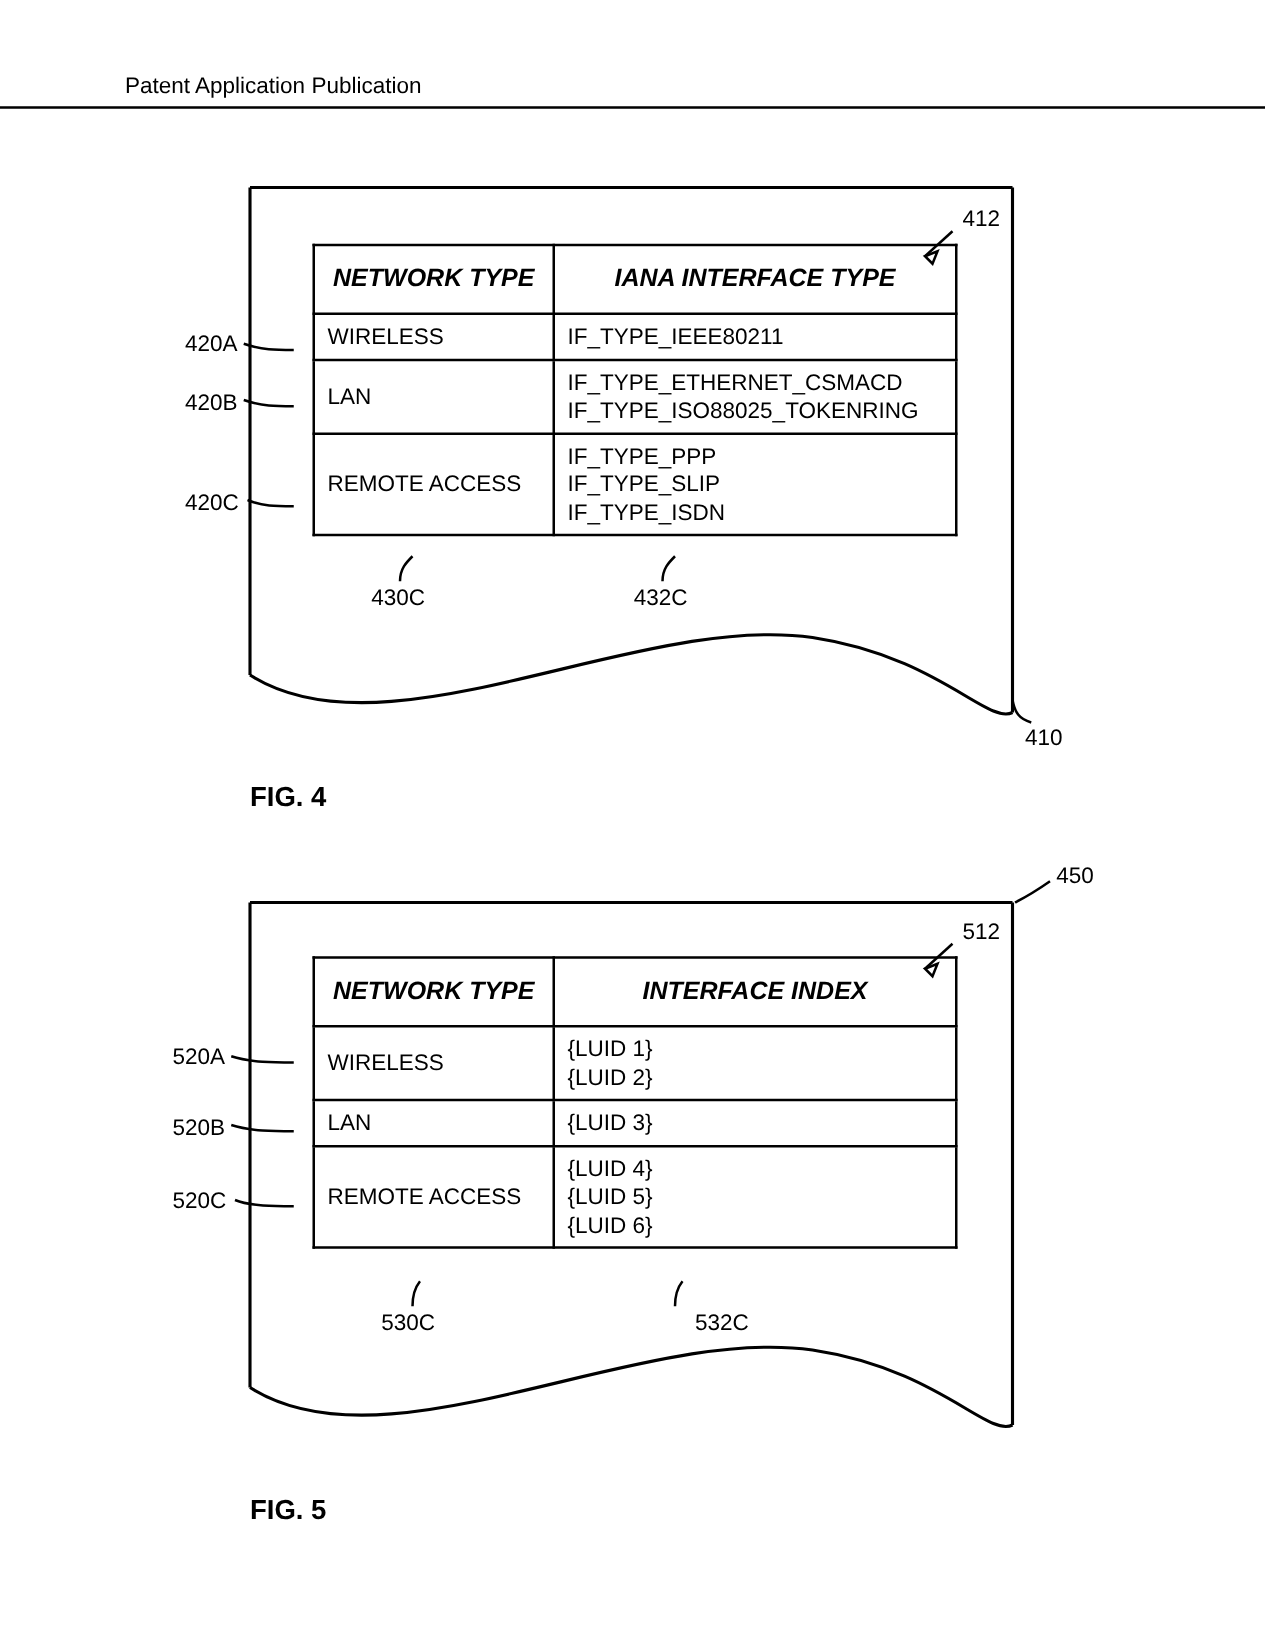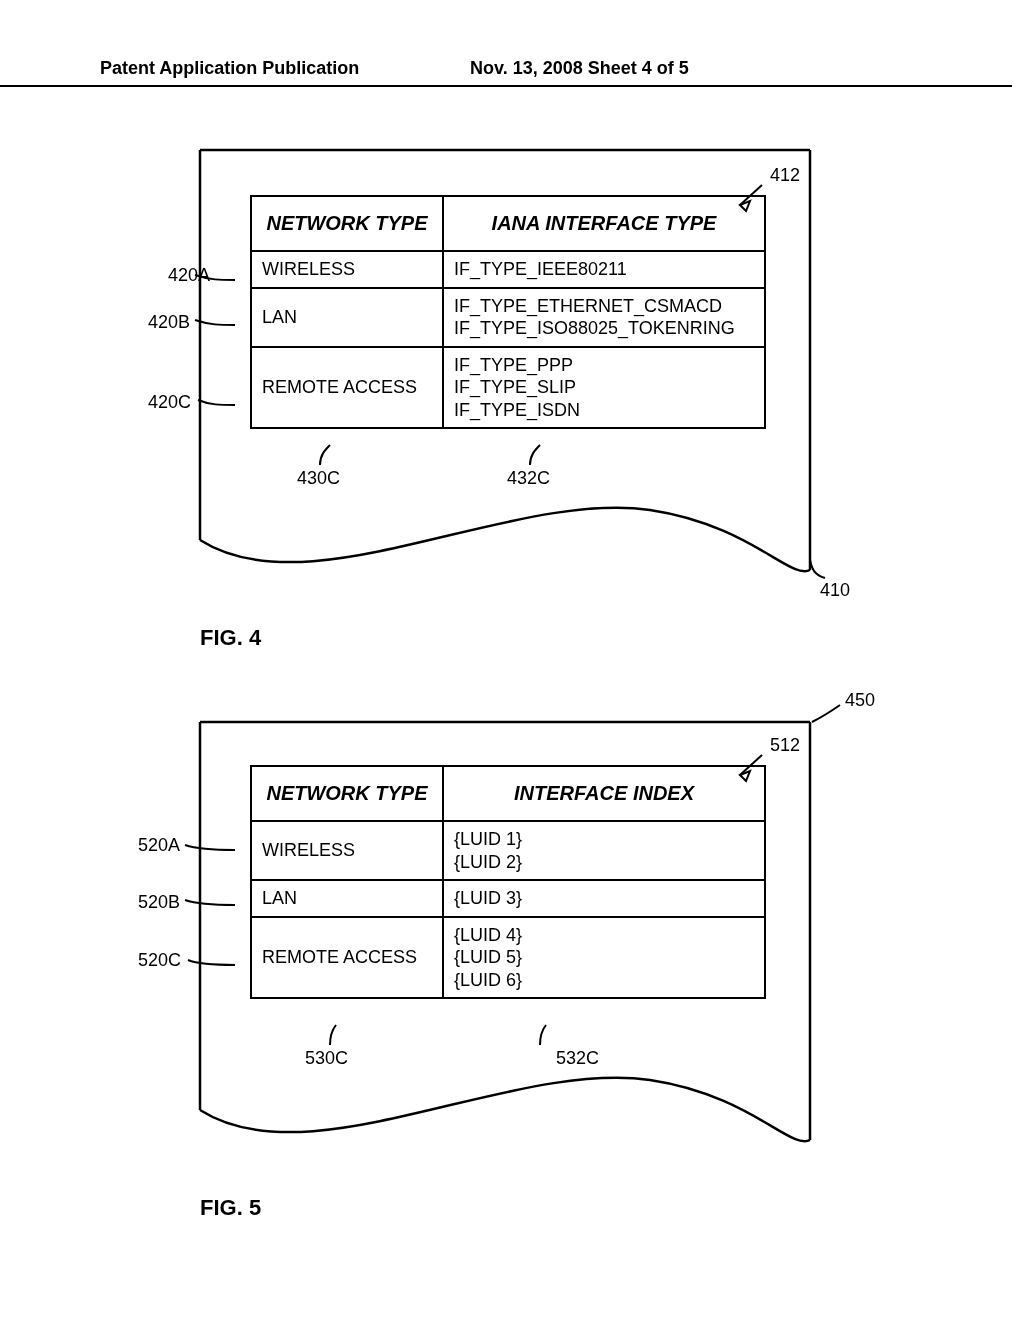--- a/index.html
+++ b/index.html
@@ -16,21 +16,21 @@
     width: 1024px;
     height: 1320px;
   }
   .header {
     position: absolute;
     top: 58px;
     left: 0;
     width: 1012px;
     border-bottom: 2px solid #000;
     display: flex;
-    font-weight: bold;
+    font-weight: normal;
     font-size: 18px;
     padding: 0 0 6px 0;
     white-space: nowrap;
   }
   .header .slot-left  { width: 370px; padding-left: 100px; }
   .header .slot-mid   { width: 280px; text-align: left; }
   .header .slot-right { flex: 1; text-align: left; padding-left: 20px; }
 
   
   .fig4-area { position: absolute; left: 190px; top: 140px; width: 630px; height: 480px; }
@@ -79,21 +79,20 @@
     font-size: 22px;
   }
 </style>
 </head>
 <body>
 
 <div class="page">
 
   <div class="header">
     <span class="slot-left">Patent Application Publication</span>
-    <span class="slot-mid">Nov. 13, 2008  Sheet 4 of 5</span>
   </div>
 
   <div class="fig4-area">
     <svg class="sheet" viewBox="0 0 630 480">
 
       <line x1="10" y1="10" x2="620" y2="10"></line>
 
       <line x1="10" y1="10" x2="10" y2="400"></line>
       <line x1="620" y1="10" x2="620" y2="430"></line>
 
@@ -175,21 +174,21 @@
 
     <path d="M235 850 C 220 850, 200 850, 185 845"></path>
     <path d="M235 905 C 220 905, 200 905, 185 900"></path>
     <path d="M235 965 C 220 965, 200 965, 188 960"></path>
 
     <path d="M330 1045 C 330 1035, 332 1030, 336 1025"></path>
     <path d="M540 1045 C 540 1035, 542 1030, 546 1025"></path>
   </svg>
 
   <span class="label" style="left:770px; top:165px;">412</span>
-  <span class="label" style="left:148px; top:265px;margin-left:20px;">420A</span>
+  <span class="label" style="left:148px; top:265px;">420A</span>
   <span class="label" style="left:148px; top:312px;">420B</span>
   <span class="label" style="left:148px; top:392px;">420C</span>
   <span class="label" style="left:297px; top:468px;">430C</span>
   <span class="label" style="left:507px; top:468px;">432C</span>
   <span class="label" style="left:820px; top:580px;">410</span>
 
   <span class="label" style="left:845px; top:690px;">450</span>
   <span class="label" style="left:770px; top:735px;">512</span>
   <span class="label" style="left:138px; top:835px;">520A</span>
   <span class="label" style="left:138px; top:892px;">520B</span>

